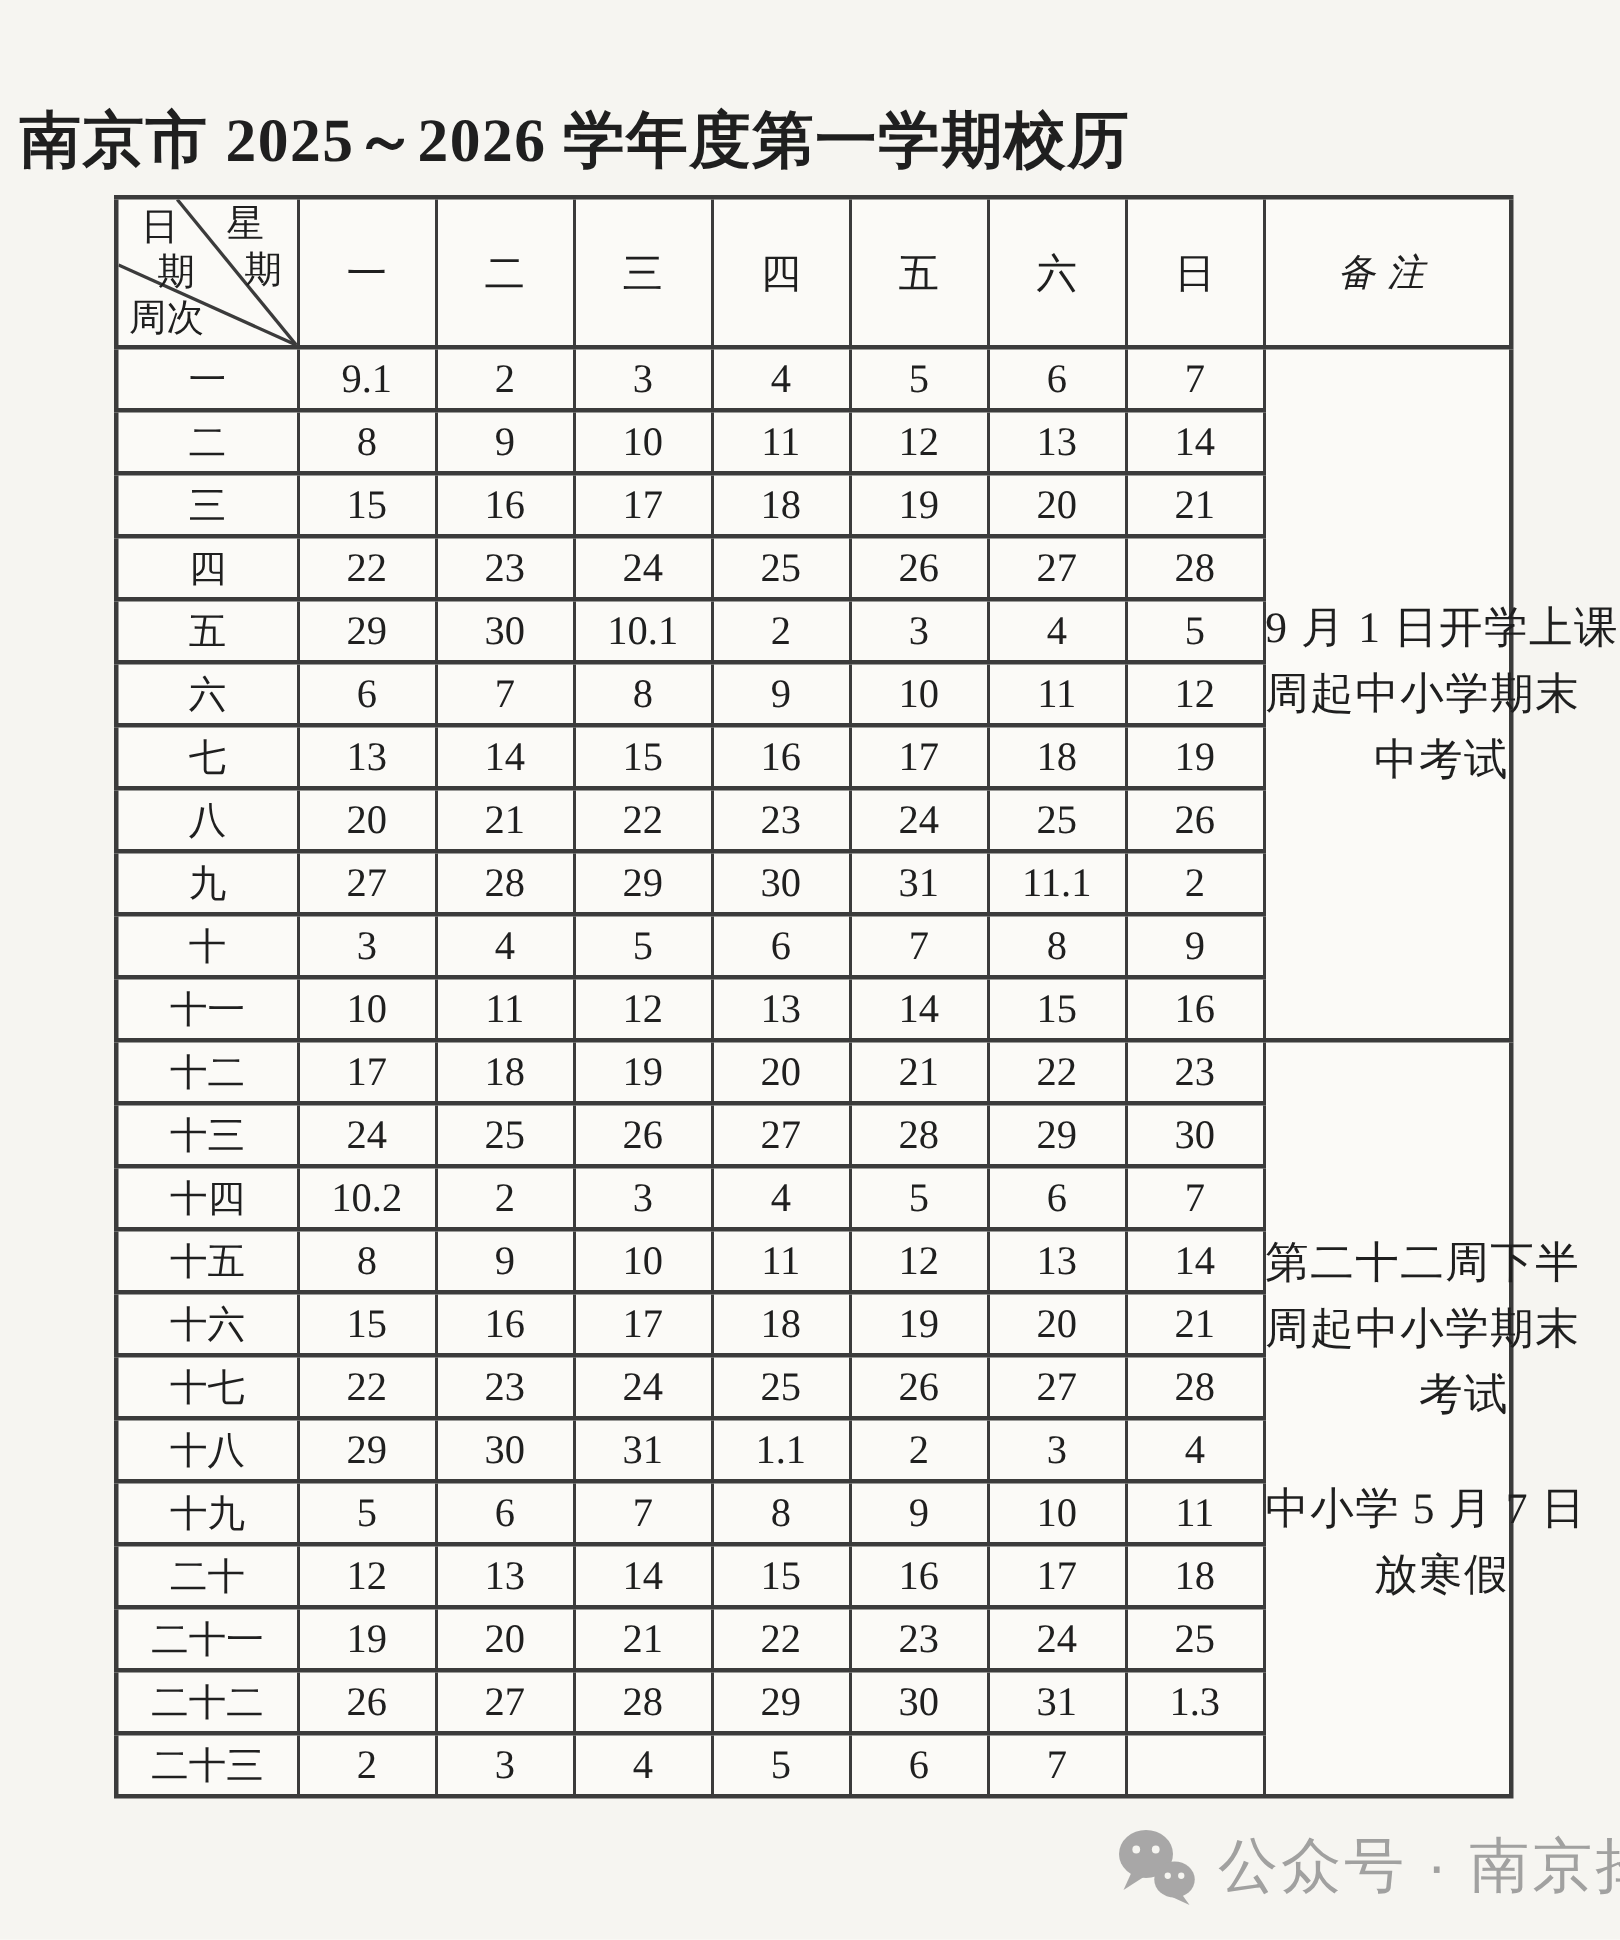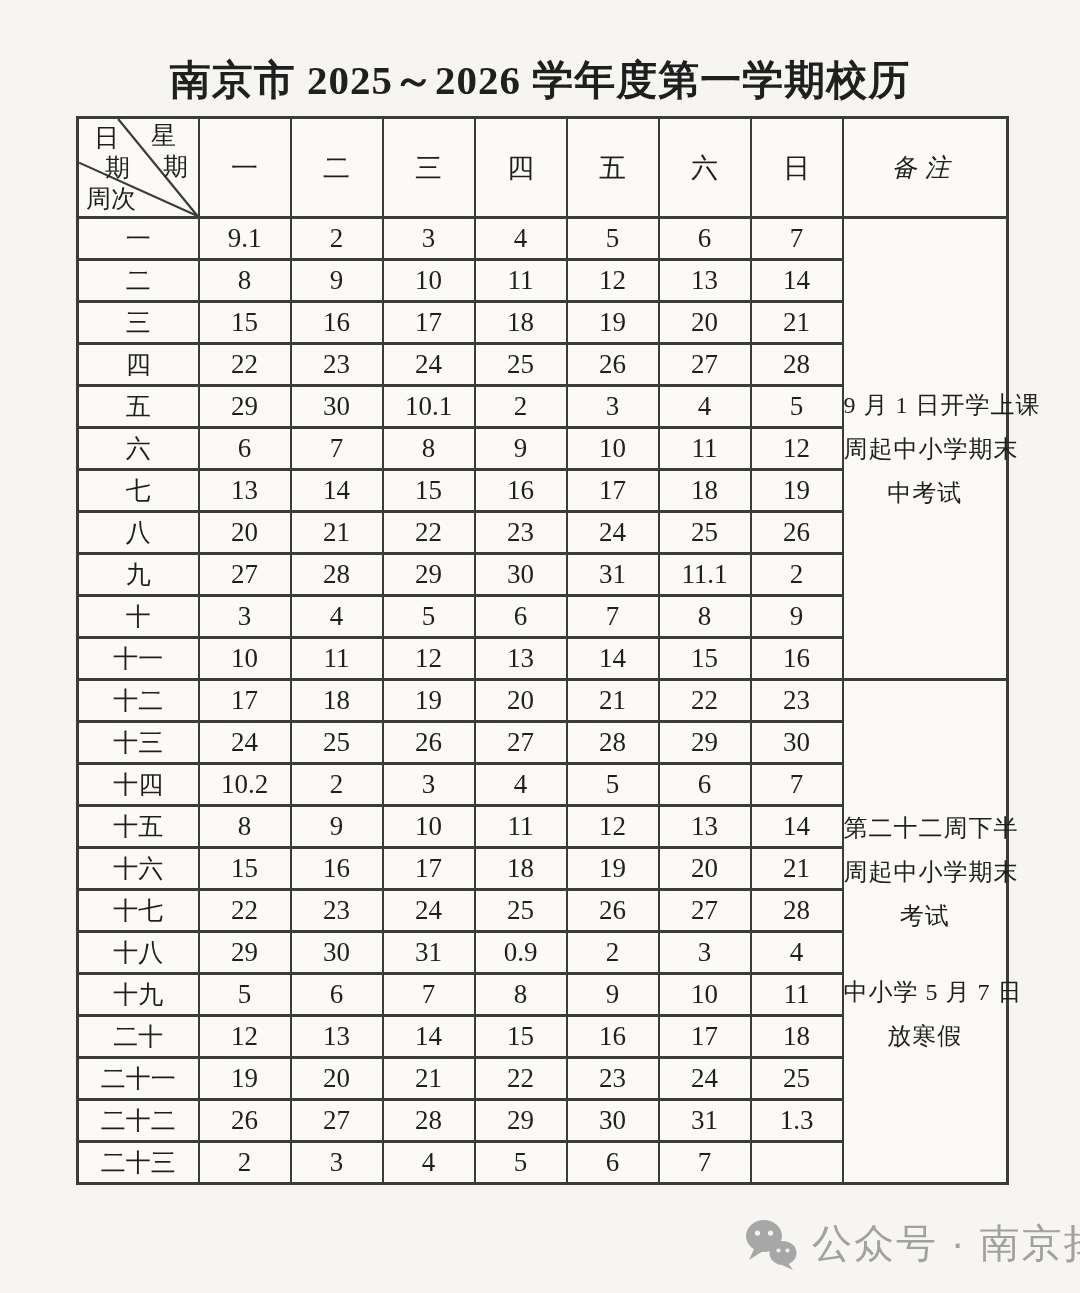--- a/index.html
+++ b/index.html
@@ -6,23 +6,23 @@
   body {
     width: 1080px;
     height: 1293px;
     background: #f6f5f1;
     font-family: "Liberation Serif", "DejaVu Serif", serif;
     color: #1f1f1f;
     position: relative;
     overflow: hidden;
   }
   .page-title {
-    margin: 0;
+    margin: 13px;
     padding-top: 56px;
-    text-align: center;
+    text-align: left;
     font-size: 41px;
     font-weight: bold;
     letter-spacing: 1px;
     line-height: 48px;
   }
   table.calendar {
     border-collapse: collapse;
     table-layout: fixed;
     width: 930px;
     margin-left: 76px;
@@ -66,23 +66,23 @@
   
   .remark-cell { padding: 0 4px 0 10px; }
   .remark-wrap {
     display: flex;
     flex-direction: column;
     justify-content: center;
     gap: 32px;
     height: 100%;
   }
   .remark-line {
-    font-size: 24px;
+    font-size: 29px;
     line-height: 44px;
-    text-align: center;
+    text-align: right;
     white-space: nowrap;
     letter-spacing: 1px;
   }
   
   .watermark {
     position: absolute;
     left: 742px;
     top: 1216px;
     display: flex;
     align-items: center;
@@ -330,21 +330,21 @@
         <td class="date-cell">25</td>
         <td class="date-cell">26</td>
         <td class="date-cell">27</td>
         <td class="date-cell">28</td>
       </tr>
       <tr>
         <td class="week-label">十八</td>
         <td class="date-cell">29</td>
         <td class="date-cell">30</td>
         <td class="date-cell">31</td>
-        <td class="date-cell">0.9</td>
+        <td class="date-cell">1.1</td>
         <td class="date-cell">2</td>
         <td class="date-cell">3</td>
         <td class="date-cell">4</td>
       </tr>
       <tr>
         <td class="week-label">十九</td>
         <td class="date-cell">5</td>
         <td class="date-cell">6</td>
         <td class="date-cell">7</td>
         <td class="date-cell">8</td>

